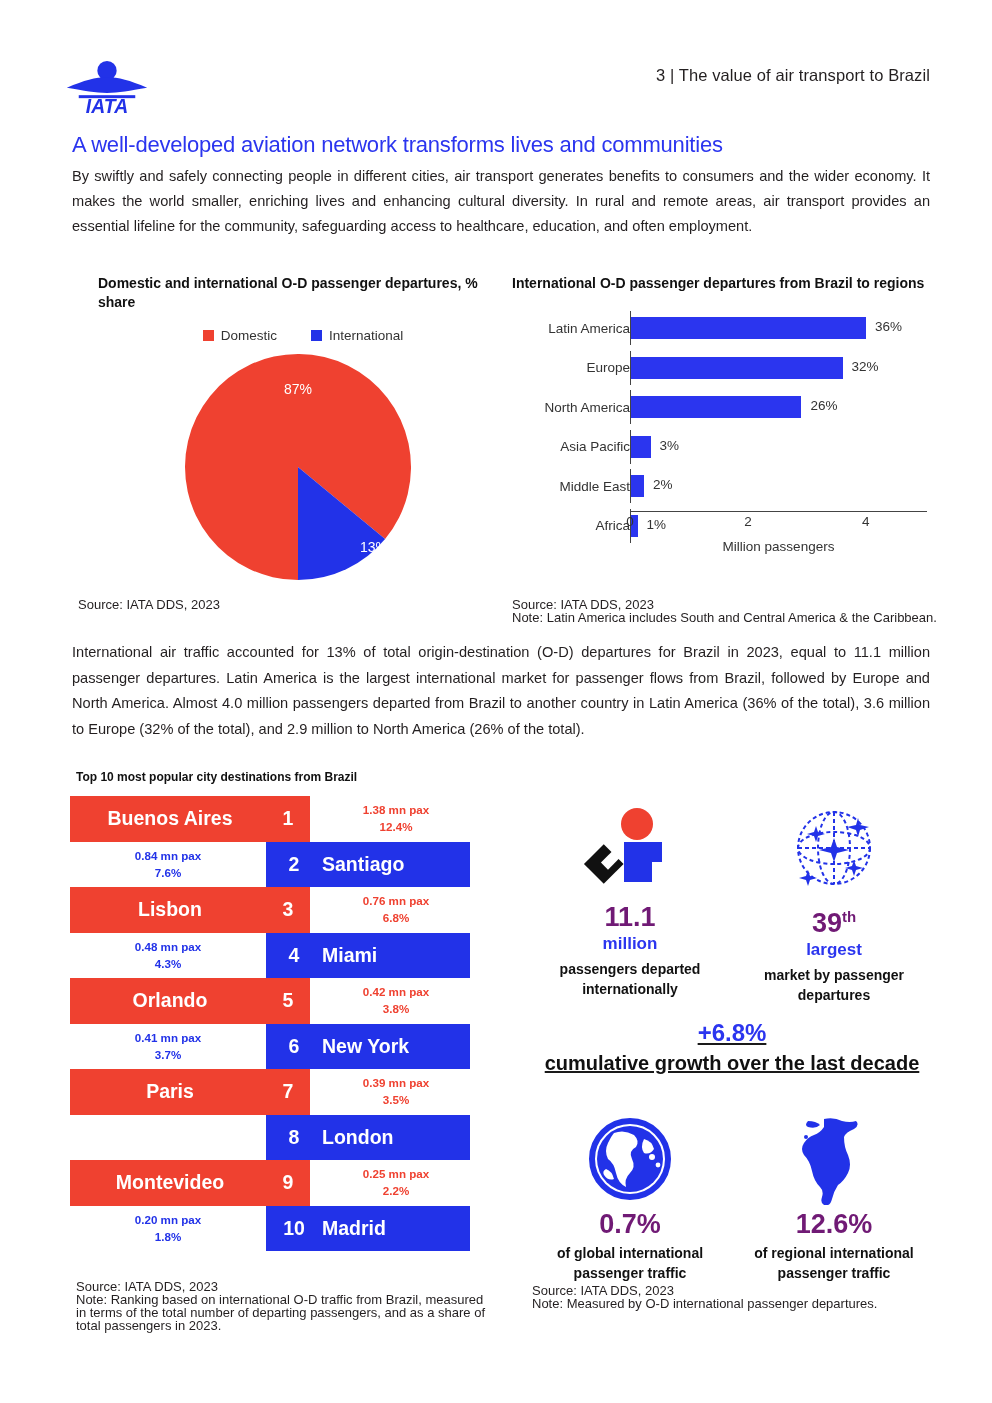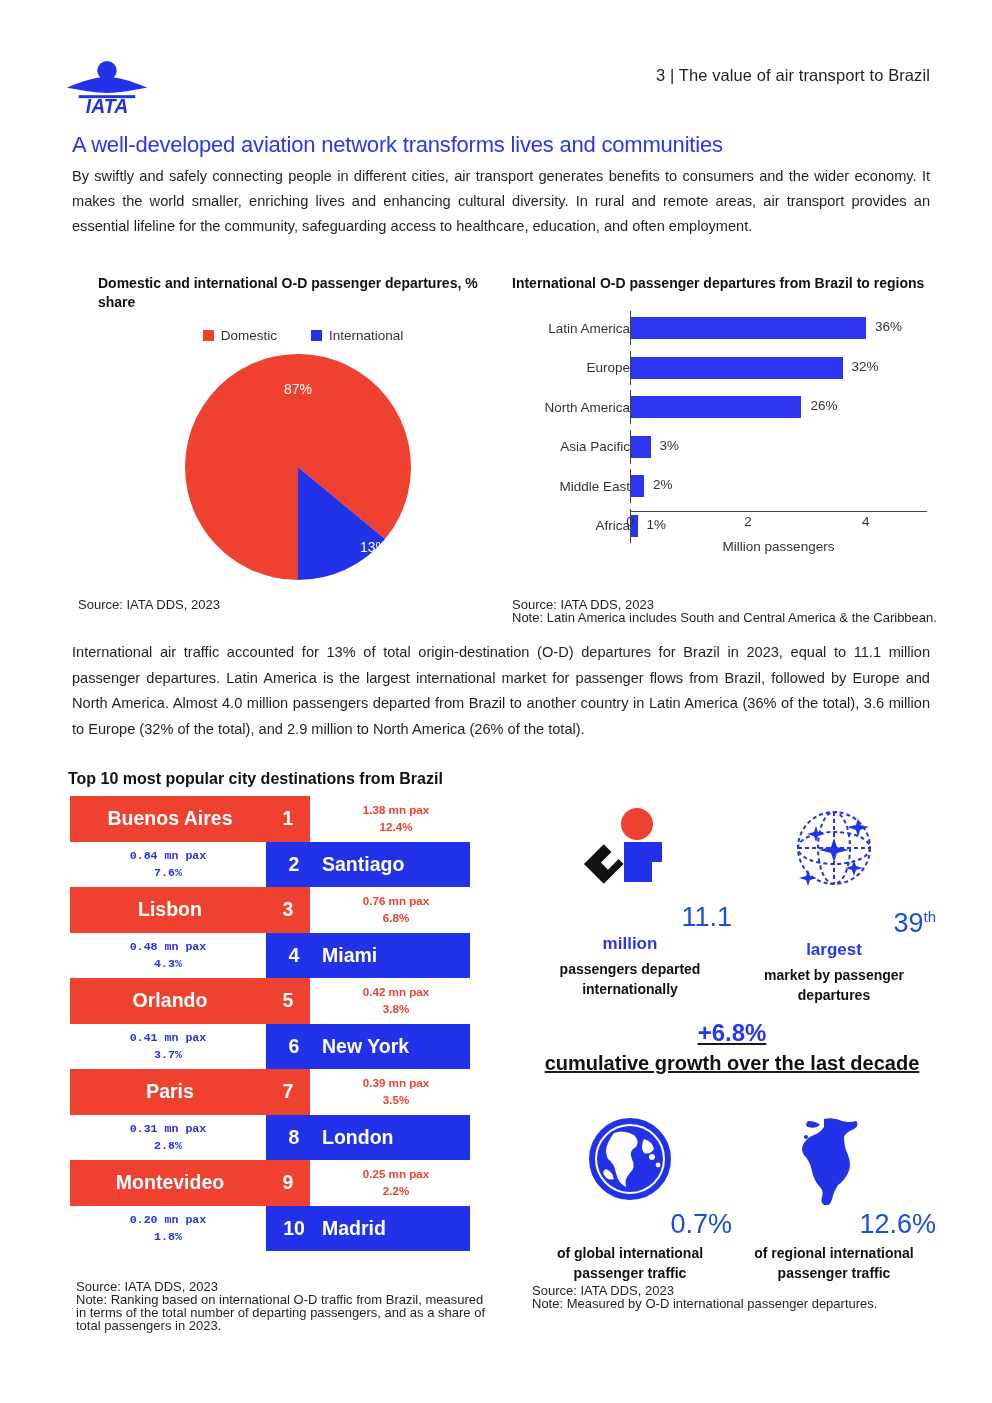--- a/index.html
+++ b/index.html
@@ -66,50 +66,50 @@
   #pie-src { position: absolute; left: 78px; top: 598px; }
   #bar-src { position: absolute; left: 512px; top: 598px; }
 
   
   .body-para {
     position: absolute; left: 72px; top: 640px; width: 858px;
     font-size: 14.6px; line-height: 25.5px; text-align: justify; color: #231f20;
   }
 
   
-  .top10-title { position: absolute; left: 68px; top: 770px; font-size: 16px; font-weight: bold; color:#111; }
+  .top10-title { position: absolute; left: 76px; top: 770px; font-size: 12px; font-weight: bold; color:#111; }
   #top10 { position: absolute; left: 70px; top: 796px; width: 400px; }
   .t-row { position: relative; height: 45.5px; }
   .t-bar {
     position: absolute; top: 0; height: 45.5px;
     display: flex; align-items: center; color: #fff;
   }
   .t-bar.red   { background: #EF4130; left: 0;   width: 240px; justify-content: flex-start; }
   .t-bar.blue  { background: #2232E8; left: 196px; width: 204px; justify-content: flex-start; }
   .t-city { font-size: 19.5px; font-weight: bold; }
   .t-rank { font-size: 19.5px; font-weight: bold; }
   .red .t-city { flex: 1; text-align: center; padding-left: 4px;}
   .red .t-rank { width: 44px; text-align: center; }
   .blue .t-rank { width: 56px; text-align: center; }
   .blue .t-city { flex: 1; padding-right: 2px; }
   .t-stat {
     position: absolute; top: 5px; font-size: 11.6px; font-weight: bold;
     line-height: 17px; text-align: center;
   }
   .t-stat.red-txt  { color: #EF4130; left: 252px; width: 148px; }
-  .t-stat.blue-txt { color: #2232E8; left: 0;   width: 196px; font-family: Liberation Mono, monospace; }
+  .t-stat.blue-txt { color: #2232E8; left: 0;   width: 196px; }
 
   #top10-src { position: absolute; left: 76px; top: 1280px; width: 420px; }
 
   
   #info { position: absolute; left: 528px; top: 790px; width: 408px; }
   .info-grid { display: flex; }
   .info-cell { flex: 1; text-align: center; }
   .icon-box { height: 108px; display: flex; align-items: flex-end; justify-content: center; }
-  .big-num { font-size: 27px; font-weight: normal; color: #1d4ed8; line-height: 30px; margin-top: 4px; text-align: right; }
+  .big-num { font-size: 27px; font-weight: bold; color: #701a75; line-height: 30px; margin-top: 4px; }
   .big-num sup { font-size: 15px; }
   .sub-blue { font-size: 17px; font-weight: bold; color: #2B35EF; line-height: 23px; }
   .sub-black { font-size: 14px; font-weight: bold; color: #111; line-height: 20px; margin-top: 4px; }
   .growth { text-align: center; margin-top: 14px; text-decoration: underline; }
   .growth-num { font-size: 24px; font-weight: bold; color: #2B35EF; }
   .growth-txt { font-size: 20px; font-weight: bold; color: #111; margin-top: 5px; }
   .info-grid2 { display: flex; margin-top: 22px; }
   #info-src { position: absolute; left: 532px; top: 1284px; }
 </style>
 </head>
@@ -296,24 +296,20 @@
         </div>
         <div class="t-stat red-txt">
           <div>0.39 mn pax</div>
           <div>3.5%</div>
         </div>
       </div>
       <div class="t-row">
         <div class="t-bar blue">
           <span class="t-rank">8</span>
           <span class="t-city">London</span>
-        </div>
-        <div class="t-stat blue-txt">
-          <div>0.31 mn pax</div>
-          <div>2.8%</div>
         </div>
       </div>
       <div class="t-row">
         <div class="t-bar red">
           <span class="t-city">Montevideo</span>
           <span class="t-rank">9</span>
         </div>
         <div class="t-stat red-txt">
           <div>0.25 mn pax</div>
           <div>2.2%</div>

